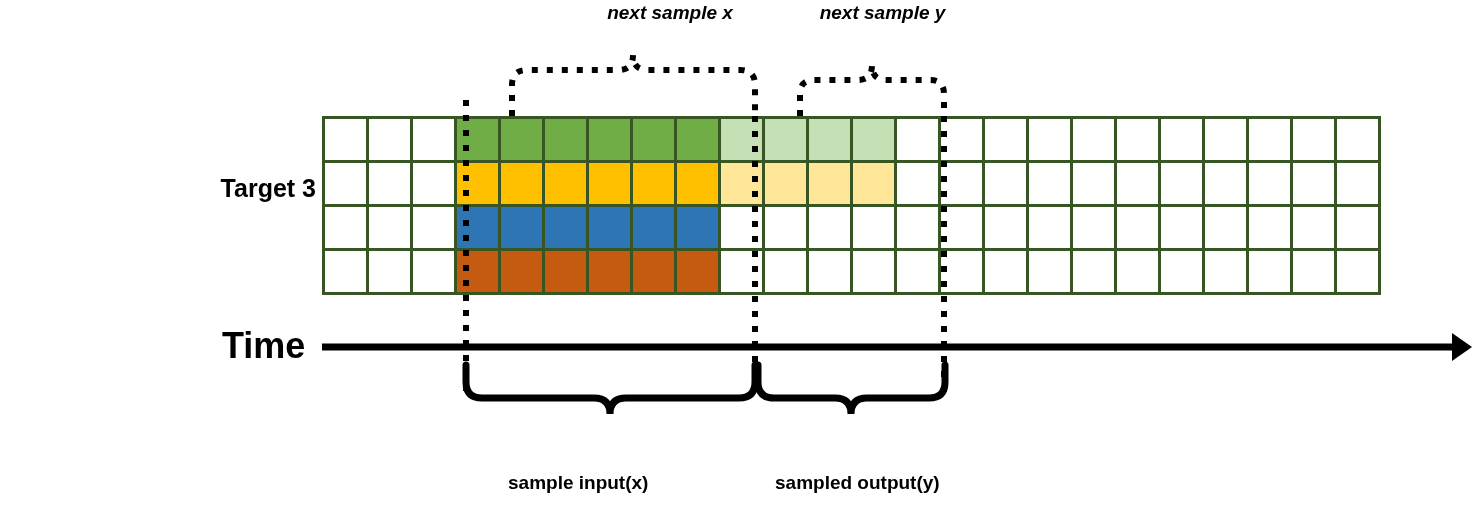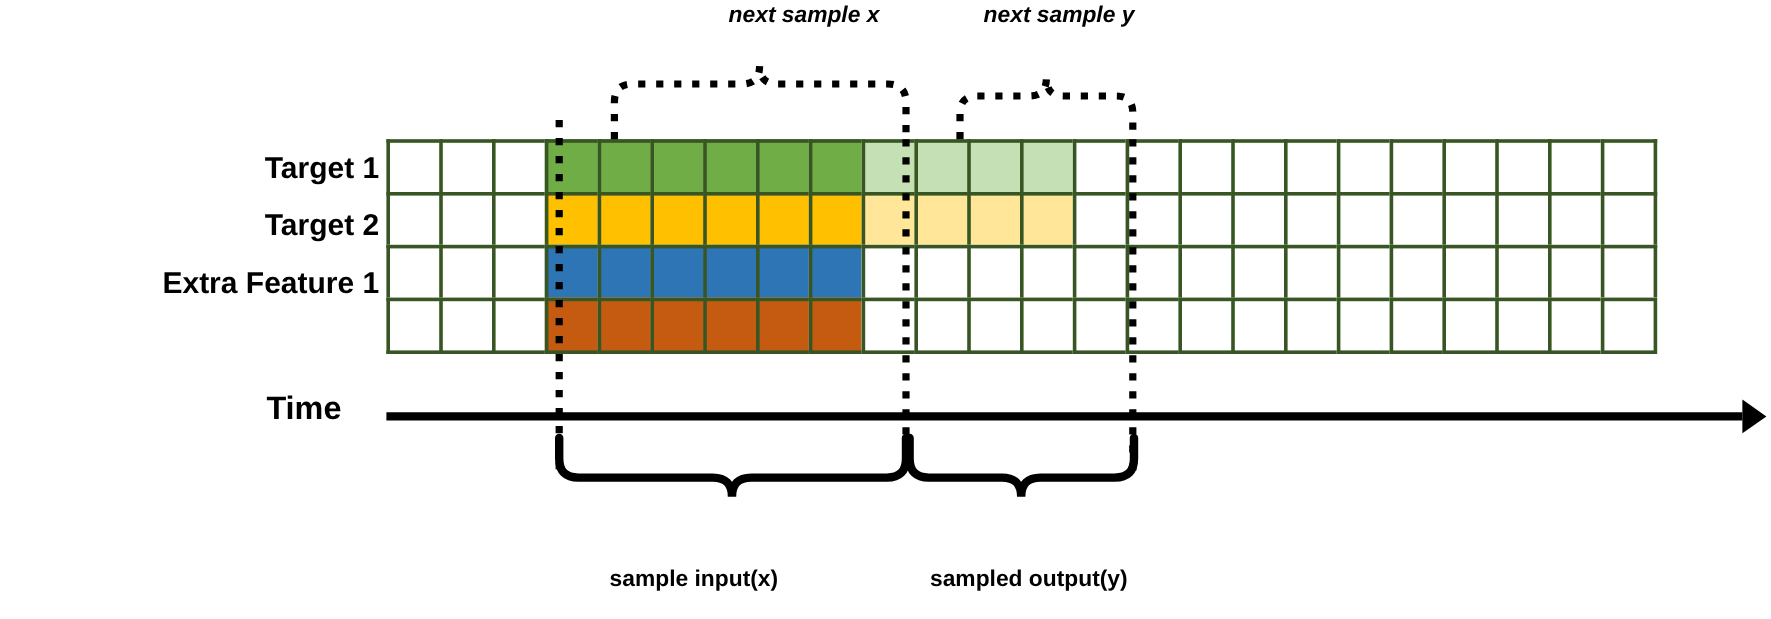--- a/index.html
+++ b/index.html
@@ -26,21 +26,21 @@
 
   .rowlabel{
     position:absolute; right:1160px;
     font-size:25px; font-weight:bold; color:#000;
     white-space:nowrap; text-align:right;
     height:48px; line-height:48px;
   }
 
   .timelabel{
     position:absolute; left:222px; top:325px;
-    font-size:27px; font-weight:bold; color:#000;
+    font-size:36px; font-weight:bold; color:#000;
     white-space:nowrap;
   }
 
   .bottomnote{
     position:absolute; top:420px;
     font-size:19px; font-weight:600; color:#000;
     line-height:25px; white-space:pre;
   }
 
   svg.overlay{position:absolute;left:0;top:0;width:1476px;height:516px;overflow:visible;}
@@ -59,23 +59,21 @@
 </style>
 </head>
 <body>
 
 <div id="stage">
 
 
   <div class="toplabel" style="left:575px;width:190px;">next sample x</div>
   <div class="toplabel" style="left:795px;width:175px;">next sample y</div>
 
-  <div class="rowlabel" style="top:116px;">Target 1</div>
-  <div class="rowlabel" style="top:164px;">Target 2</div>
-  <div class="rowlabel" style="top:212px;">Extra Feature 1</div>
+  <div class="rowlabel" style="top:164px;">Target 3</div>
 
   <div class="gridwrap">
     <table class="grid">
         <tbody id="grid-body">
           <tr>
             <td style="background: rgb(255, 255, 255);"></td>
             <td style="background: rgb(255, 255, 255);"></td>
             <td style="background: rgb(255, 255, 255);"></td>
             <td style="background: rgb(112, 173, 71);"></td>
             <td style="background: rgb(112, 173, 71);"></td>

